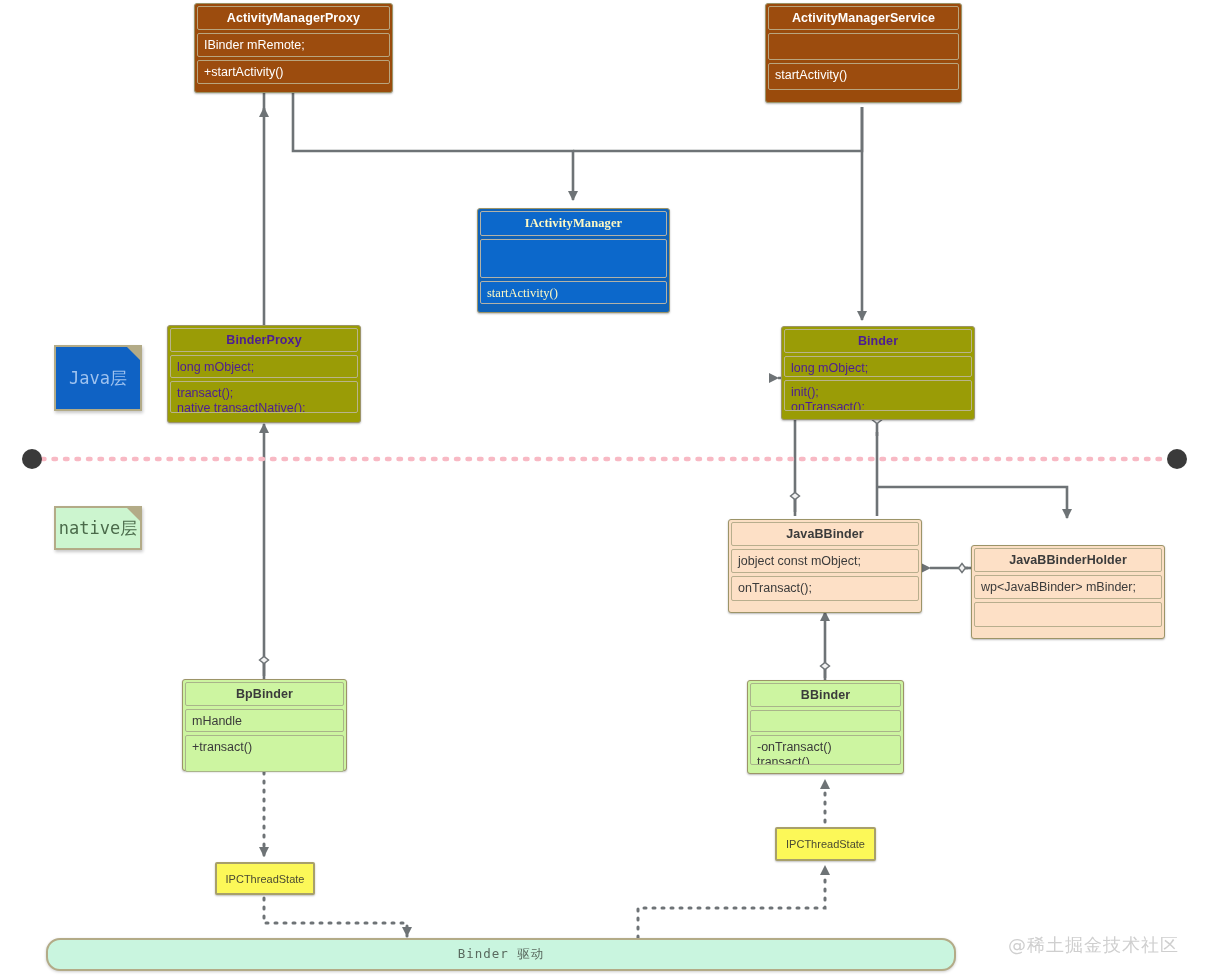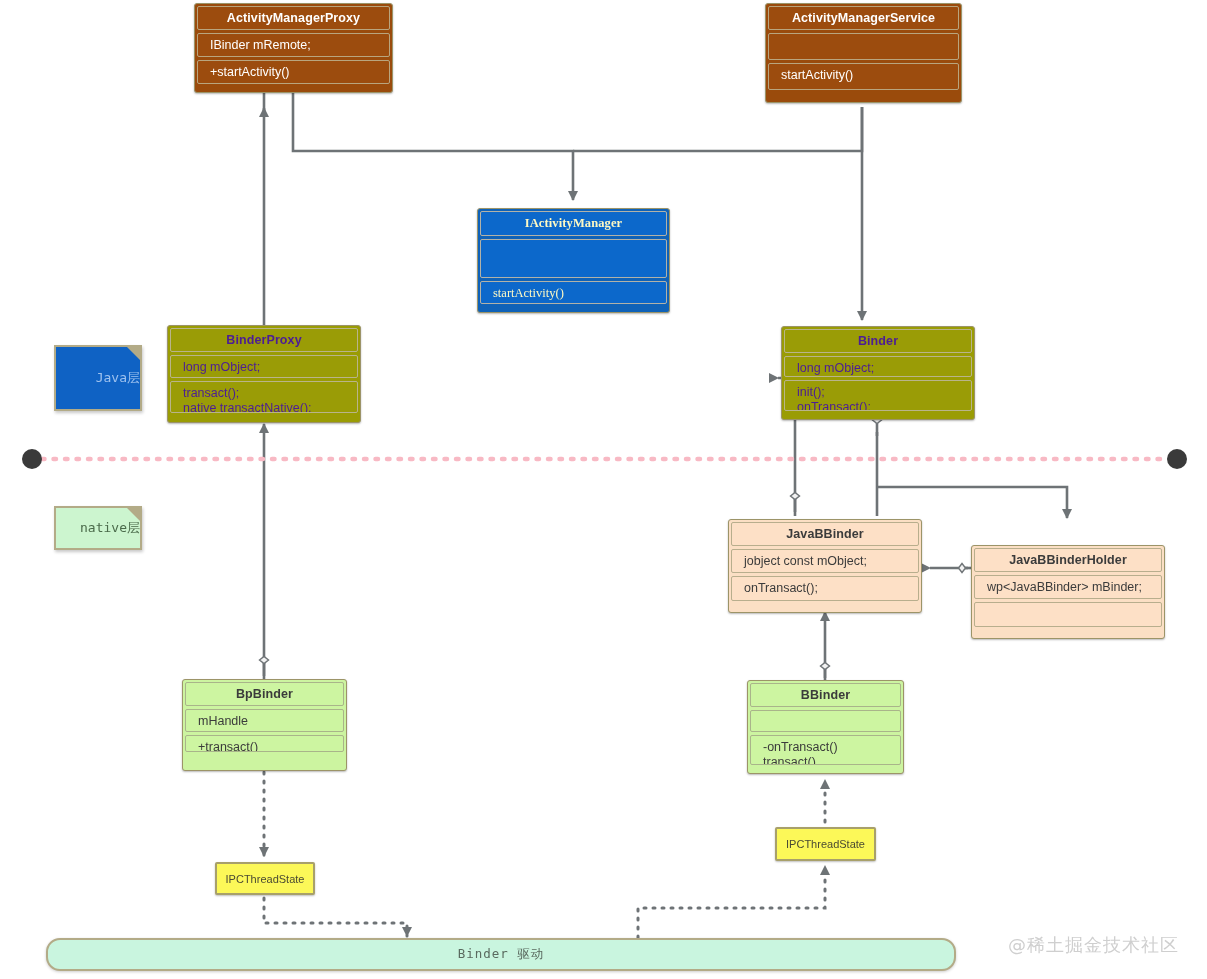--- a/index.html
+++ b/index.html
@@ -18,21 +18,21 @@
     border-radius:3px;
     padding:2px;
     background:#b8ae86;
     box-shadow:0 1px 2px rgba(0,0,0,.28);
     z-index:3;
   }
   .uml .row{
     box-sizing:border-box;
     border:1px solid #9c9468;
     border-radius:2px;
-    padding:4px 12px;
+    padding:4px 6px;
     overflow:hidden;
     white-space:pre-line;
   }
   .uml .row + .row{margin-top:3px;}
   .uml .title{
     text-align:center;font-weight:bold;font-size:12.5px;letter-spacing:.1px;
   }
   .uml .cell{font-size:12.5px;line-height:15px;}
 
   
@@ -55,22 +55,22 @@
     font-size:11px;text-align:center;
     display:flex;align-items:center;justify-content:center;
     box-shadow:0 1px 2px rgba(0,0,0,.25);
     z-index:3;
   }
 
   
   .note{
     position:absolute;box-sizing:border-box;
     border:2px solid #b3ab87;
-    display:flex;align-items:center;justify-content:flex-end;
-    font-size:13px;font-family:"DejaVu Sans Mono","Liberation Mono",monospace;
+    display:flex;align-items:center;justify-content:center;
+    font-size:17px;font-family:"DejaVu Sans Mono","Liberation Mono",monospace;
     box-shadow:1px 2px 3px rgba(0,0,0,.22);
     z-index:3;
   }
   .note .fold{
     position:absolute;right:-2px;top:-2px;width:17px;height:17px;
     background:#b3ab87;
     clip-path:polygon(100% 0,0 0,100% 100%);
   }
   .note.java{background:#0f62c4;color:#9ec2ef;}
   .note.native{background:#ccf5cf;color:#4a6a4a;}
@@ -216,21 +216,21 @@
 
   <div class="uml peach" style="left:971px;top:545px;width:194px;height:94px;">
     <div class="row title">JavaBBinderHolder</div>
     <div class="row cell" style="height:24px;">wp&lt;JavaBBinder&gt; mBinder;</div>
     <div class="row cell" style="height:25px;"></div>
   </div>
 
   <div class="uml lime" style="left:182px;top:679px;width:165px;height:92px;">
     <div class="row title">BpBinder</div>
     <div class="row cell" style="height:23px;">mHandle</div>
-    <div class="row cell" style="height:17px;">+transact()</div>
+    <div class="row cell" style="height:37px;">+transact()</div>
   </div>
 
   <div class="uml lime" style="left:747px;top:680px;width:157px;height:94px;">
     <div class="row title">BBinder</div>
     <div class="row cell" style="height:22px;"></div>
     <div class="row cell" style="height:30px;line-height:15px;">-onTransact()
 transact()</div>
   </div>
 
   <div class="simplebox" style="left:215px;top:862px;width:100px;height:33px;">

